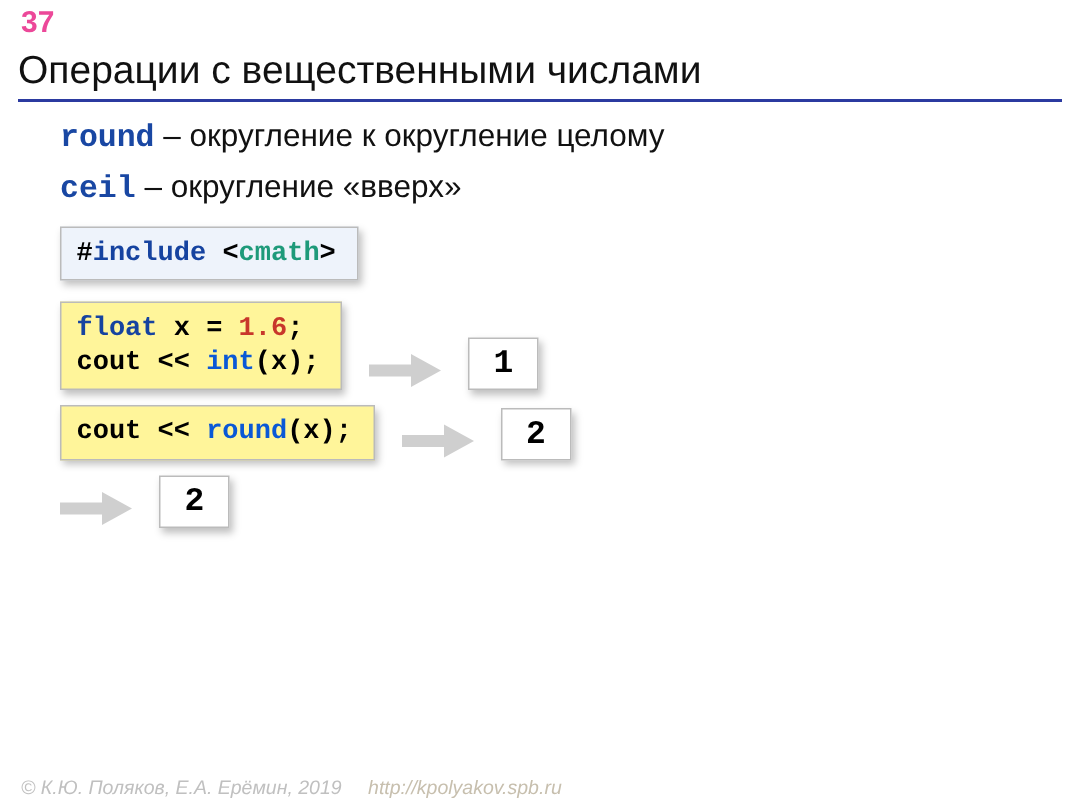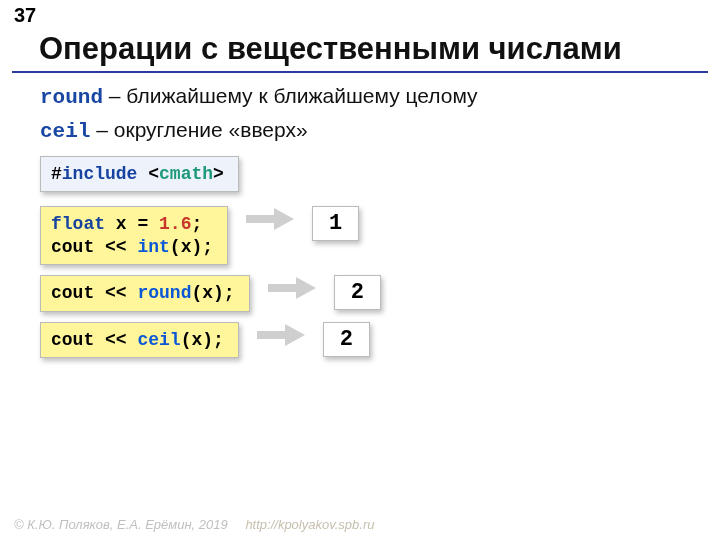--- a/index.html
+++ b/index.html
@@ -17,27 +17,27 @@
     align-items: center;
     padding: 4px 18px 2px 14px;
     color: #b8b8b8;
     font-size: 14px;
     font-style: italic;
   }
   .page-num {
     font-style: normal;
     font-weight: bold;
     font-size: 20px;
-    color: #000000;
+    color: #ec4899;
   }
   .title {
-    font-size: 31px;
-    font-weight: bold;
+    font-size: 26px;
+    font-weight: normal;
     color: #111;
-    padding: 2px 0 4px 39px;
+    padding: 2px 0 4px 12px;
   }
   .title-rule {
     height: 2px;
     background: #2b3aa0;
     margin: 0 12px 8px 12px;
   }
   .content {
     padding: 2px 28px 0 40px;
     font-size: 21px;
     color: #111;
@@ -60,21 +60,21 @@
   }
   .box-blue { background: #eef3fb; }
   .box-yellow { background: #fff59a; }
   .c-blue-dk { color: #1643a0; }
   .c-blue-br { color: #0a58d6; }
   .c-teal { color: #1e9a7a; }
   .c-red { color: #c8372b; }
   .c-black { color: #000; }
   .row {
     display: flex;
-    align-items: flex-start;
+    align-items: flex-end;
     gap: 18px;
     margin-bottom: 10px;
   }
   .arrow {
     width: 48px;
     flex: 0 0 48px;
     display: flex;
     align-items: center;
     justify-content: center;
   }
@@ -106,21 +106,21 @@
   <span class="page-num">37</span>
 </div>
 
 <div class="title">Операции с вещественными числами</div>
 <div class="title-rule"></div>
 
 <div class="content">
 
 
   <div class="def-line">
-    <span class="kw">round</span><span> – ближайшему к ближайшему целому</span>
+    <span class="kw">round</span><span> – округление к округление целому</span>
   </div>
 
   <div class="def-line">
     <span class="kw">ceil</span><span> – округление «вверх»</span>
   </div>
 
   <div class="code-area">
 
     <div class="code-box box-blue"><span class="c-black">#</span><span class="c-blue-dk">include</span><span> </span><span class="c-black">&lt;</span><span class="c-teal">cmath</span><span class="c-black">&gt;</span></div>
     <div style="height:2px;"></div>
@@ -146,21 +146,20 @@
             <g fill="#cfcfcf">
               <rect x="0" y="9" width="28" height="8"></rect>
               <polygon points="28,2 48,13 28,24"></polygon>
             </g>
           </svg>
       </div>
       <div class="result-box">2</div>
     </div>
 
     <div class="row">
-      <div class="code-box box-yellow" style="margin-bottom:0;"><span class="c-black">cout &lt;&lt; </span><span class="c-blue-br">ceil</span><span class="c-black">(x)</span><span class="c-black">;</span></div>
       <div class="arrow">
         <svg viewBox="0 0 48 26">
             <g fill="#cfcfcf">
               <rect x="0" y="9" width="28" height="8"></rect>
               <polygon points="28,2 48,13 28,24"></polygon>
             </g>
           </svg>
       </div>
       <div class="result-box">2</div>
     </div>

